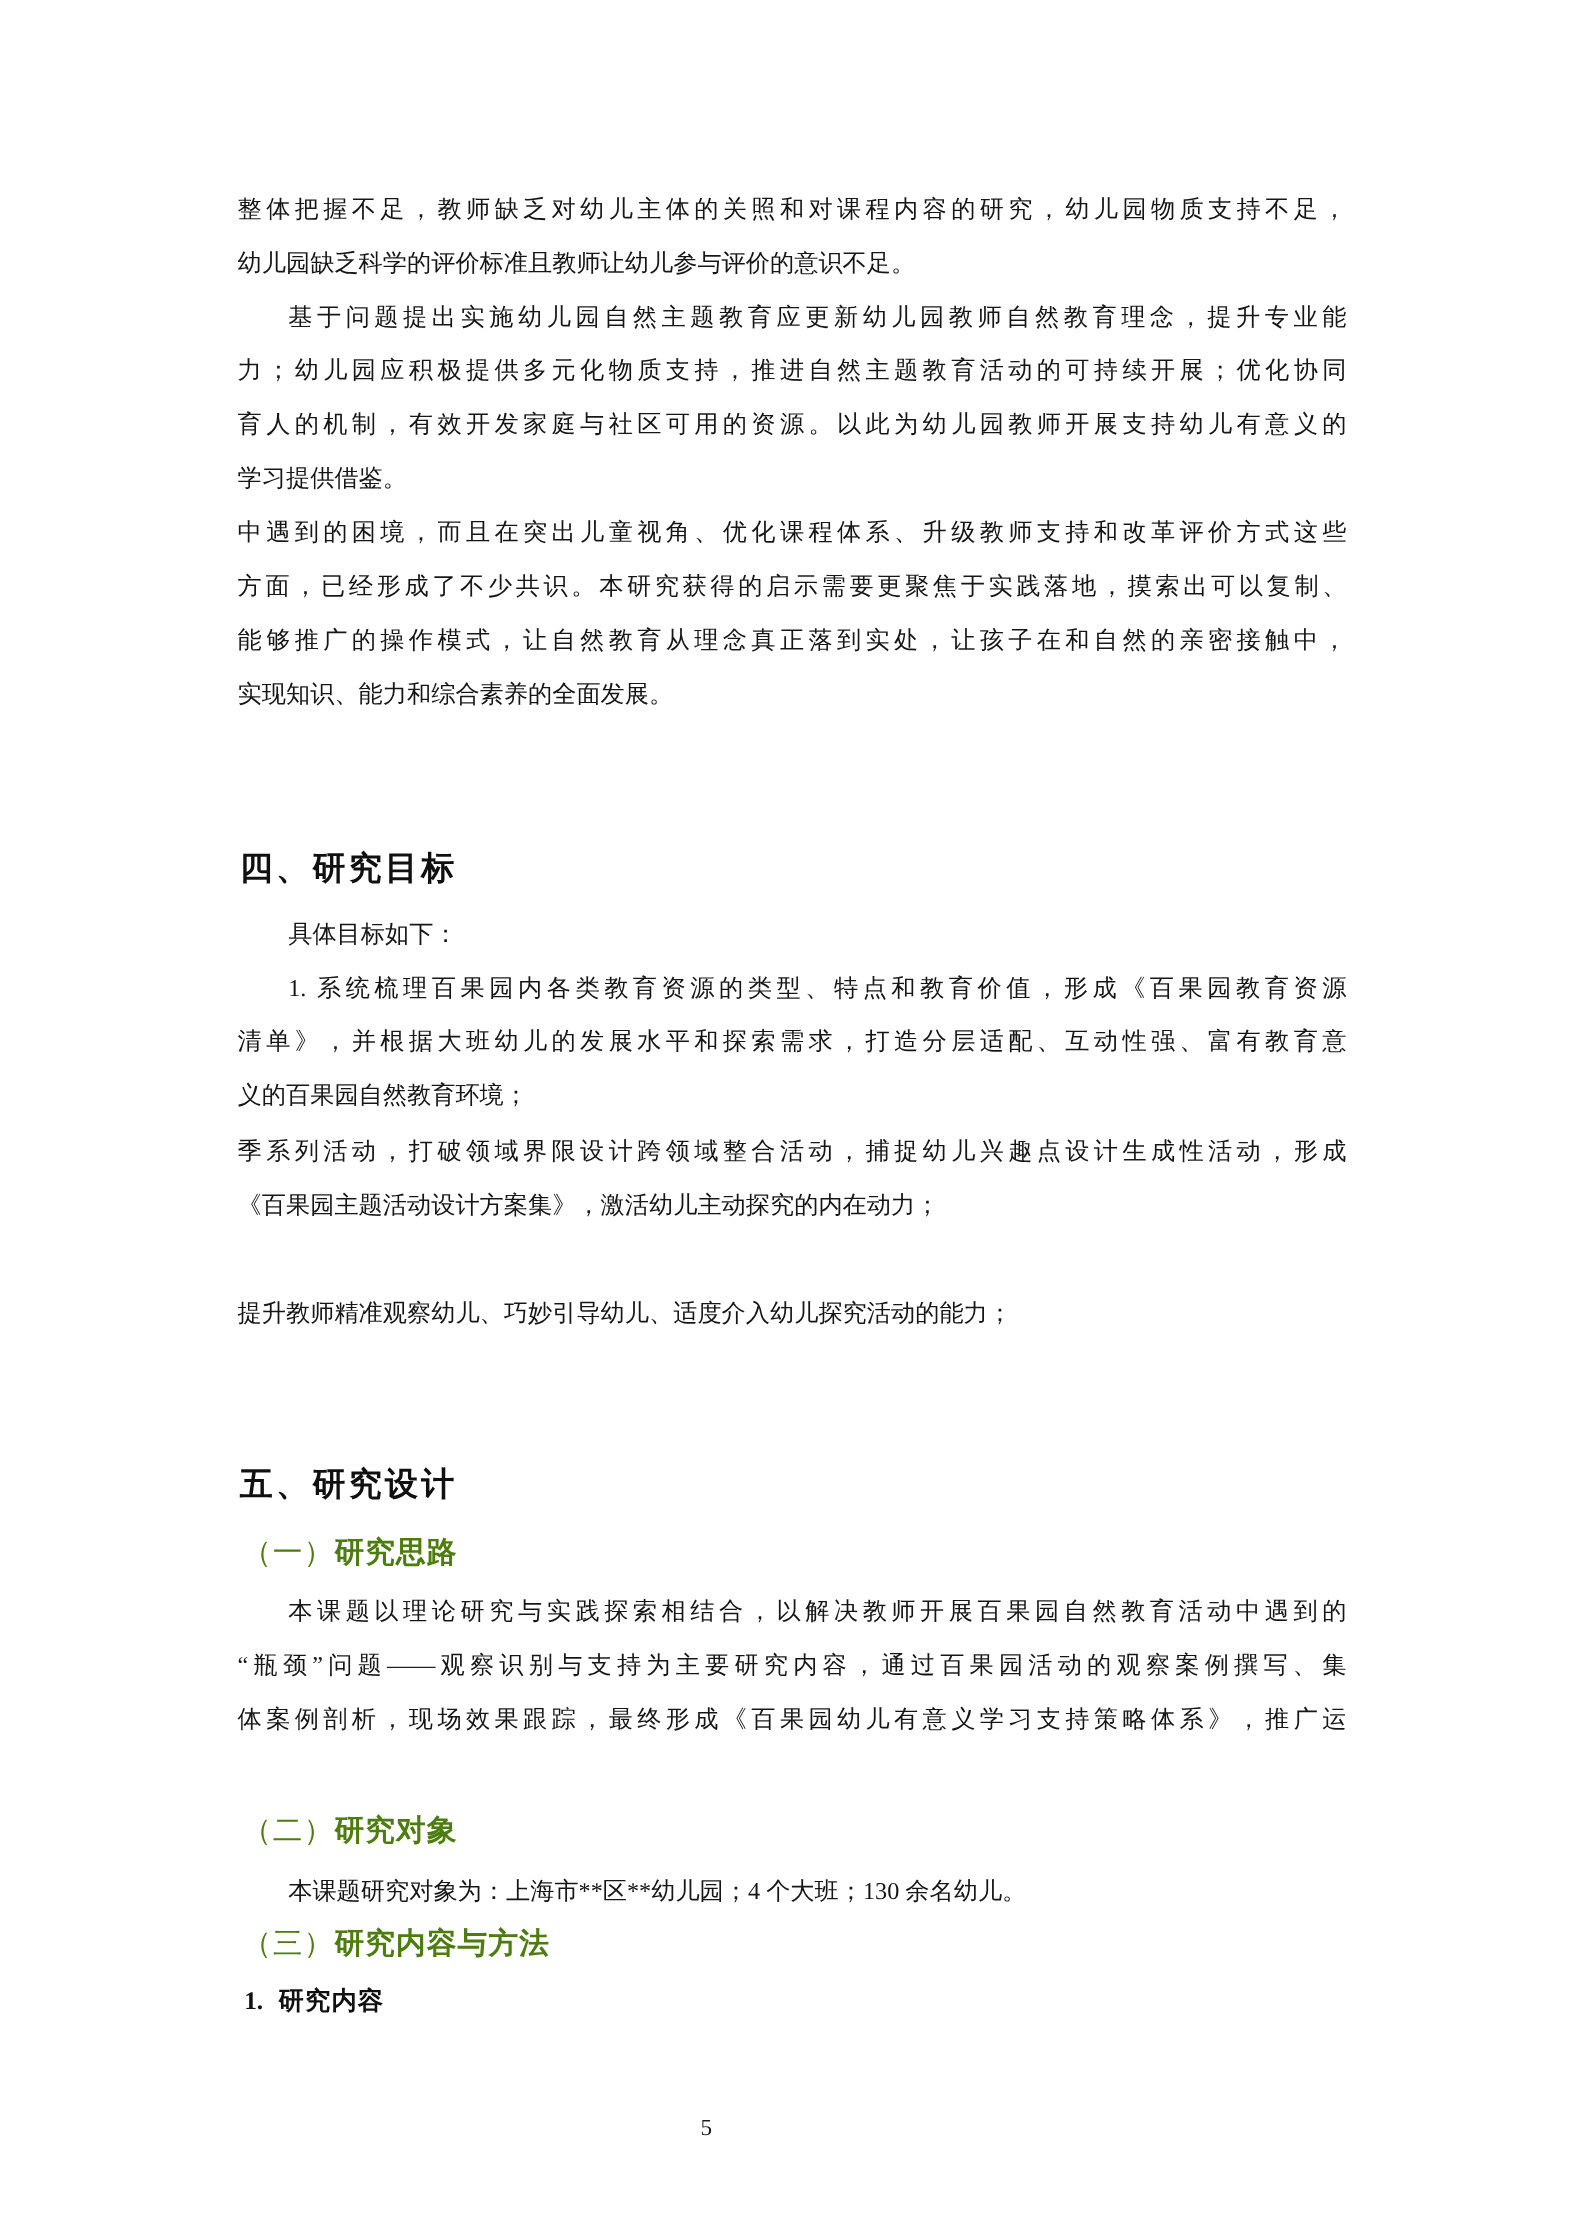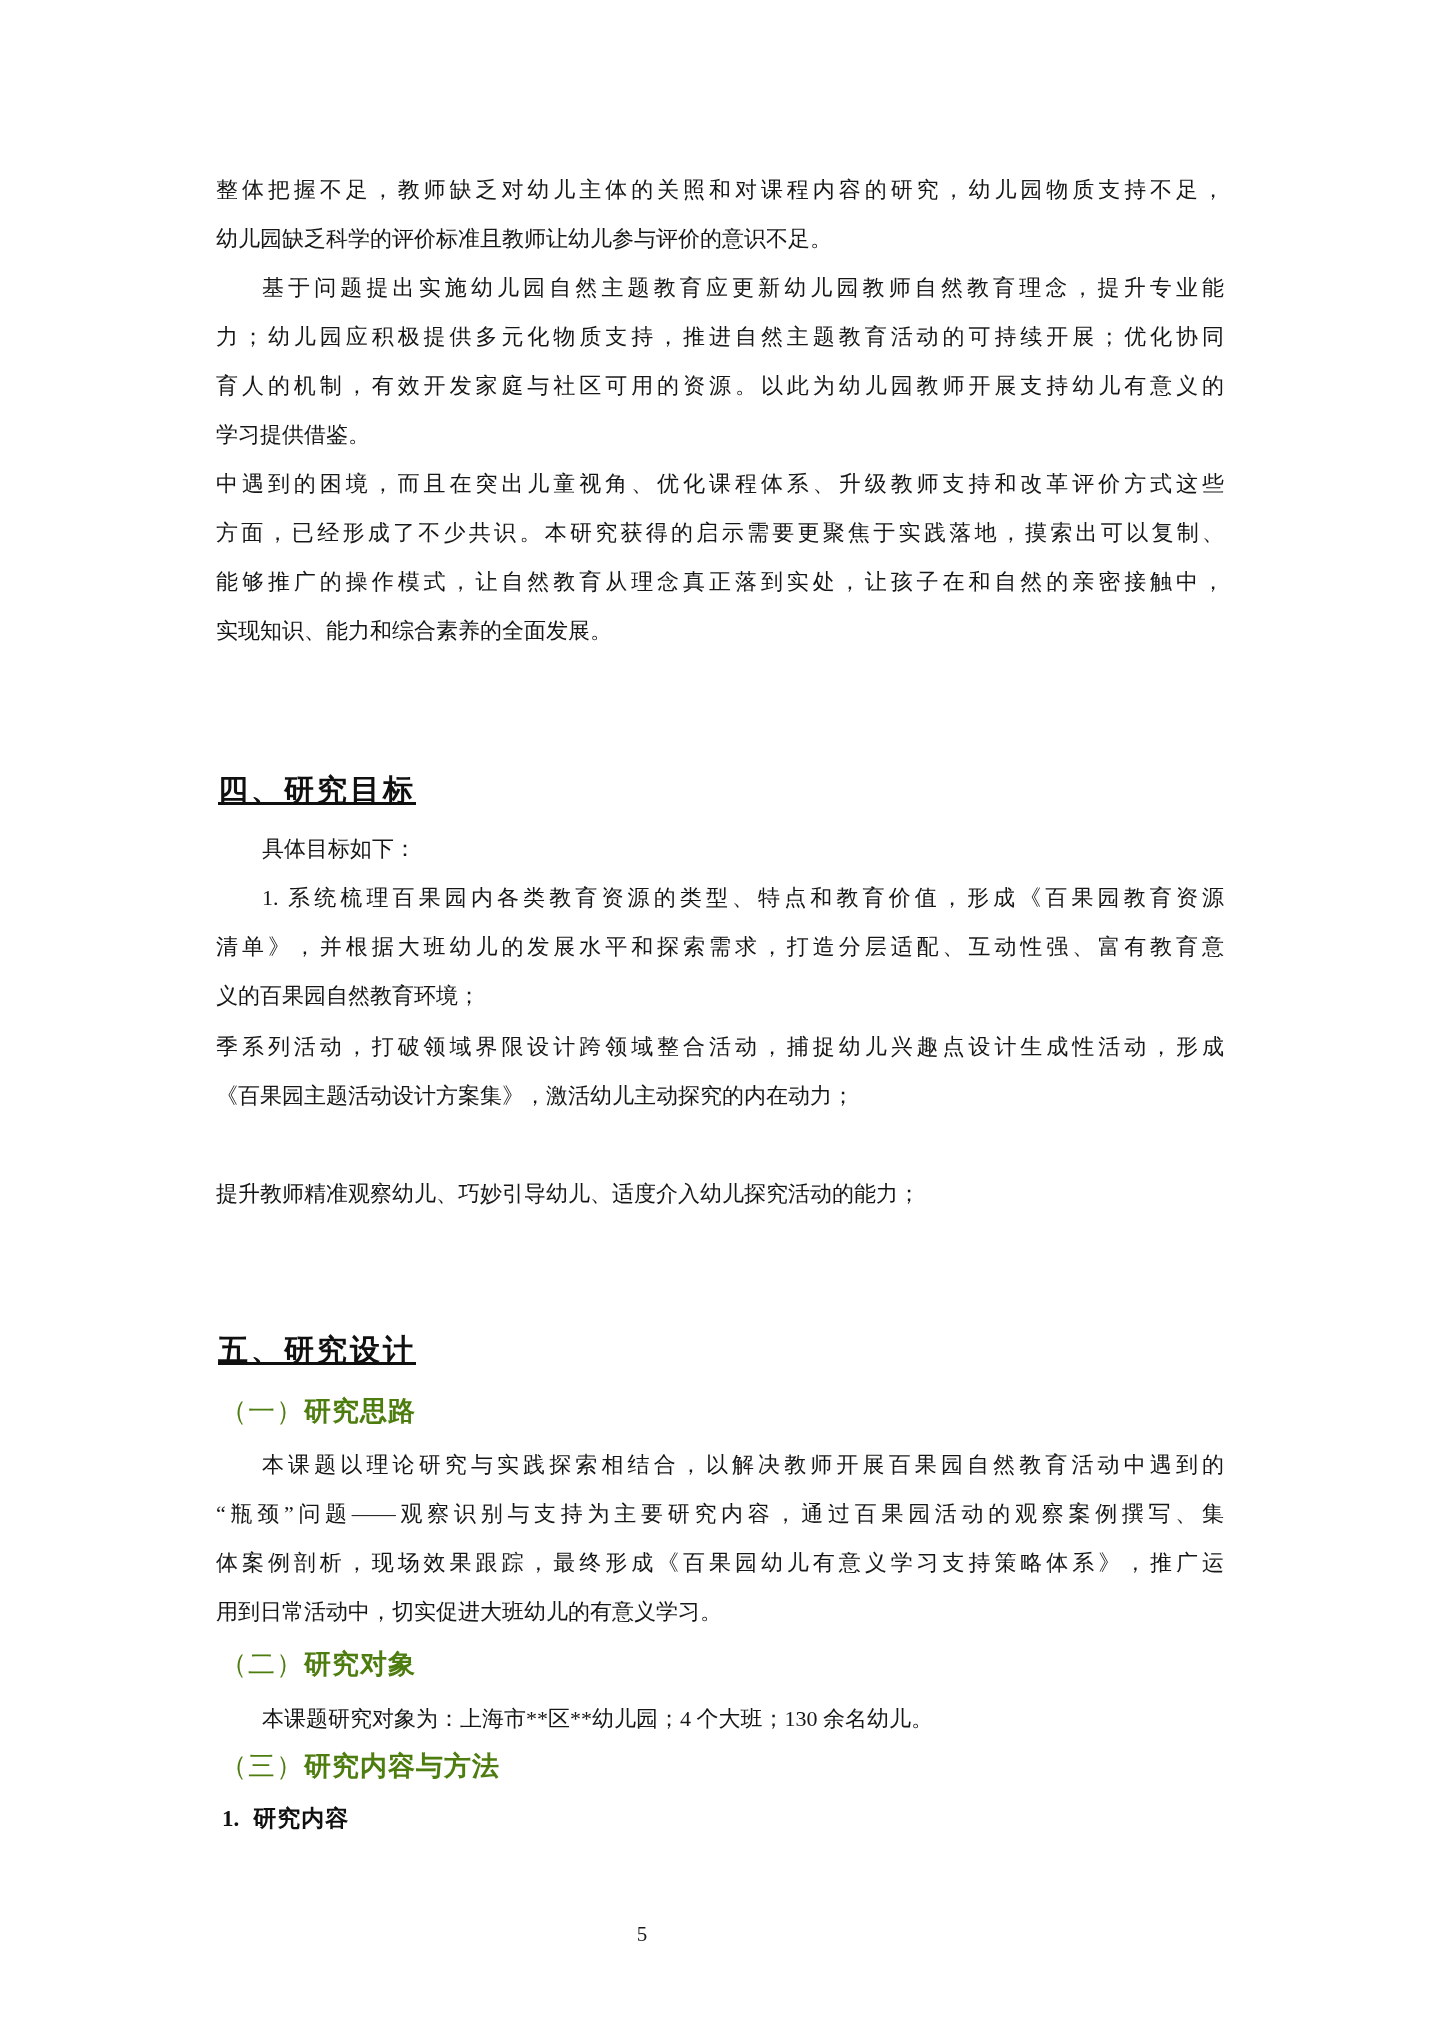--- a/index.html
+++ b/index.html
@@ -28,21 +28,20 @@
   .line.ind  { text-indent:46px; }
   .h1 {
     position:absolute;
     left:218px;
     font-family:"Liberation Sans","DejaVu Sans",sans-serif;
     font-weight:700;
     font-size:30px;
     line-height:40px;
     color:#101010;
     letter-spacing:3px;
-    text-decoration:underline;
   }
   .h2 {
     position:absolute;
     left:220px;
     font-size:27px;
     line-height:36px;
     color:#4d7c0f;
   }
   .h2 .h2-num {
     font-family:"Liberation Serif","DejaVu Serif",serif;
@@ -130,21 +129,20 @@
   <div class="h1" style="top:1330px">五、研究设计</div>
 
   <div class="h2" style="top:1393px">
     <span class="h2-num">（一）</span><span class="h2-title">研究思路</span>
   </div>
 
   <div class="block" style="top:1440px">
     <div class="line full ind">本课题以理论研究与实践探索相结合，以解决教师开展百果园自然教育活动中遇到的</div>
     <div class="line full">“瓶颈”问题——观察识别与支持为主要研究内容，通过百果园活动的观察案例撰写、集</div>
     <div class="line full">体案例剖析，现场效果跟踪，最终形成《百果园幼儿有意义学习支持策略体系》，推广运</div>
-    <div class="line">用到日常活动中，切实促进大班幼儿的有意义学习。</div>
   </div>
 
   <div class="h2" style="top:1646px">
     <span class="h2-num">（二）</span><span class="h2-title">研究对象</span>
   </div>
 
   <div class="block" style="top:1694px">
     <div class="line ind">本课题研究对象为：上海市**区**幼儿园；4 个大班；130 余名幼儿。</div>
   </div>
 

